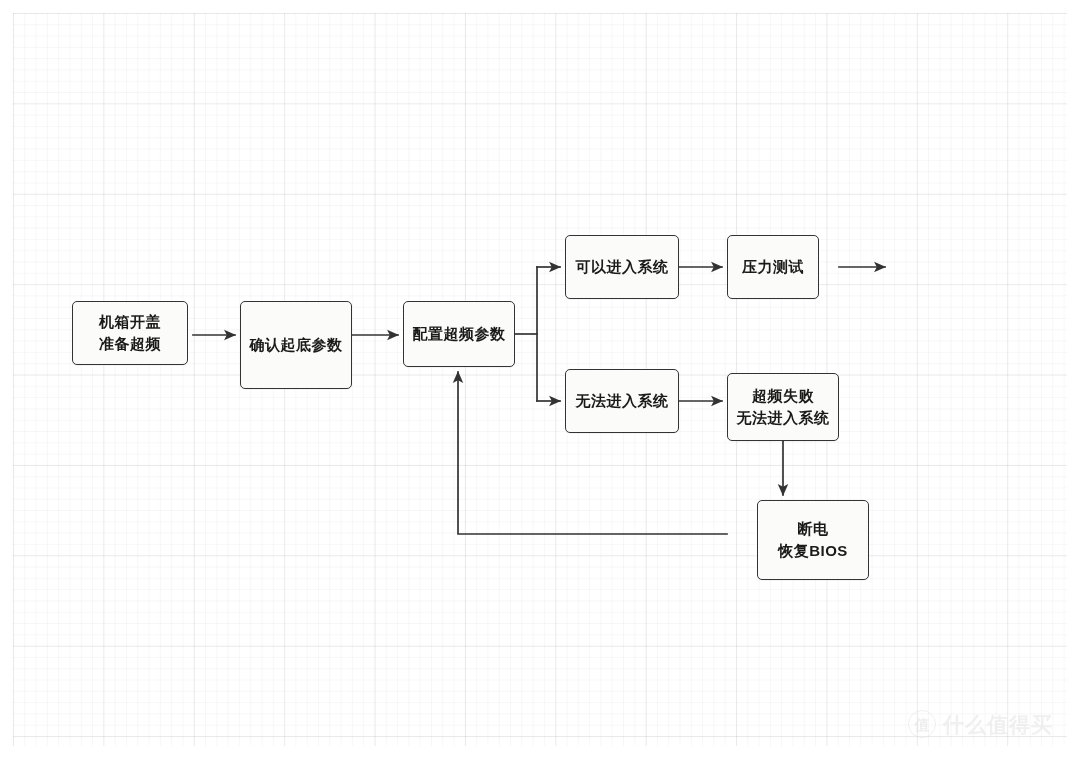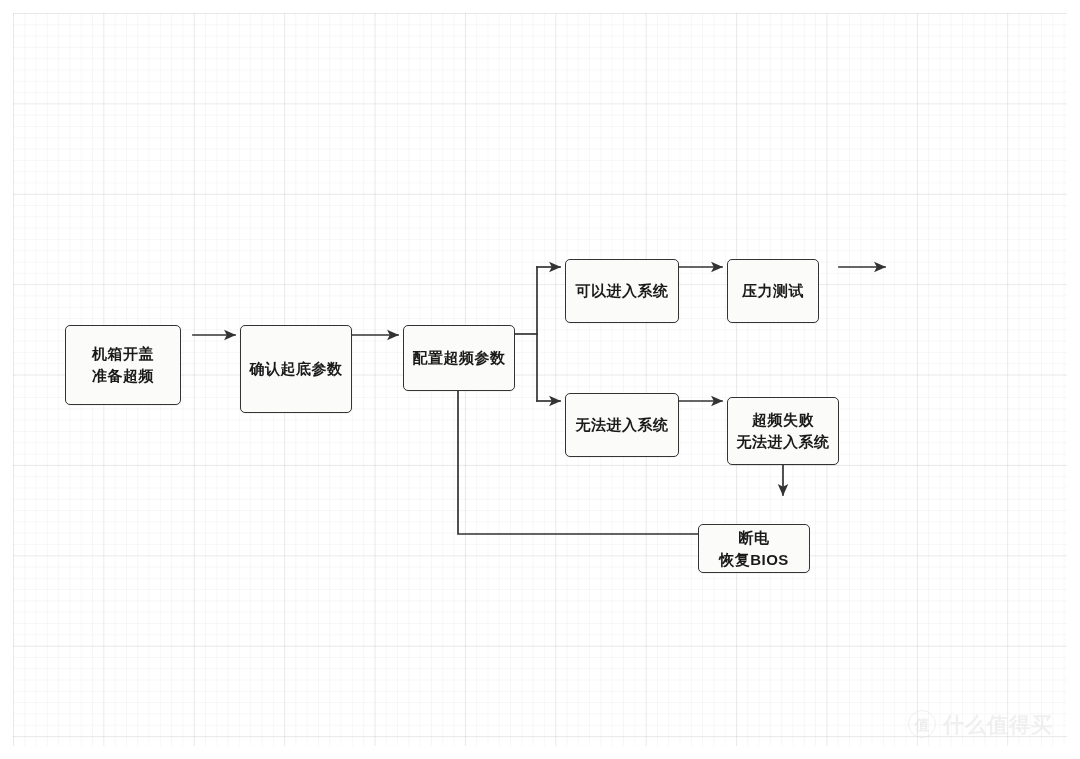--- a/index.html
+++ b/index.html
@@ -55,21 +55,20 @@
     align-items: center;
     justify-content: center;
     text-align: center;
     color: #1a1a1a;
     font-weight: bold;
     font-size: 15px;
     line-height: 1.45;
     letter-spacing: 0.5px;
     box-shadow: 0 1px 0 rgba(0,0,0,0.04);
     white-space: pre-line;
-    margin-top: 24px;
   }
 
   
   #edges {
     position: absolute;
     left: 0;
     top: 0;
     width: 1054px;
     height: 733px;
     pointer-events: none;
@@ -140,38 +139,38 @@
         <path d="M 826 254 L 872 254" marker-end="url(#arrow)"></path>
 
         <path d="M 666 388 L 709 388" marker-end="url(#arrow)"></path>
 
         <path d="M 770 424 L 770 482" marker-end="url(#arrow)"></path>
 
         <path d="M 714 521 L 445 521 L 445 359" marker-end="url(#arrow)"></path>
       </g>
     </svg>
 
-    <div class="node" style="left:52px; top:288px; width:116px; height:80px;">机箱开盖
+    <div class="node" style="left:59px; top:288px; width:116px; height:64px;">机箱开盖
 准备超频</div>
 
     <div class="node" style="left:227px; top:288px; width:112px; height:88px;">确认起底参数</div>
 
     <div class="node" style="left:390px; top:288px; width:112px; height:66px;">配置超频参数</div>
 
     <div class="node" style="left:552px; top:222px; width:114px; height:64px;">可以进入系统</div>
 
     <div class="node" style="left:714px; top:222px; width:92px; height:64px;">压力测试</div>
 
 
     <div class="node" style="left:552px; top:356px; width:114px; height:64px;">无法进入系统</div>
 
     <div class="node" style="left:714px; top:360px; width:112px; height:68px;">超频失败
 无法进入系统</div>
 
-    <div class="node" style="left:685px; top:487px; width:112px; height:49px;">断电
+    <div class="node" style="left:744px; top:487px; width:112px; height:80px;">断电
 恢复BIOS</div>
 
     <div id="watermark">
       <div class="wm-badge">值</div>
       <div class="wm-text">什么值得买</div>
     </div>
 
   </div>
 </div>
 

